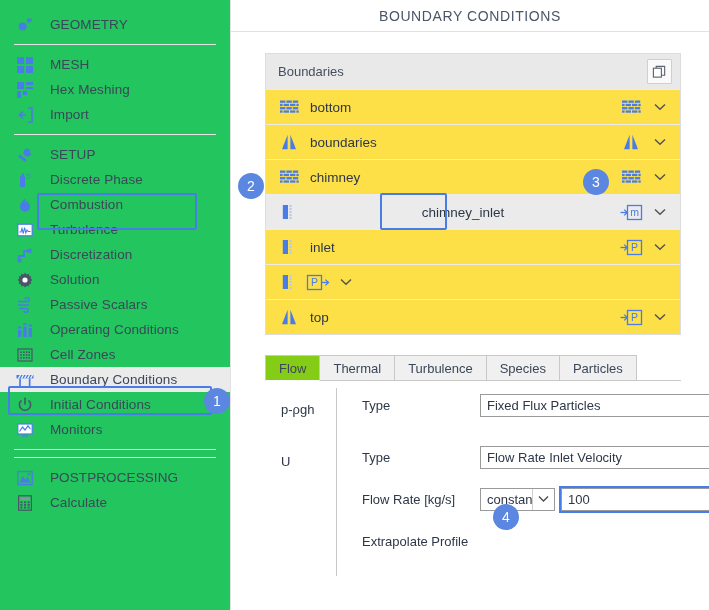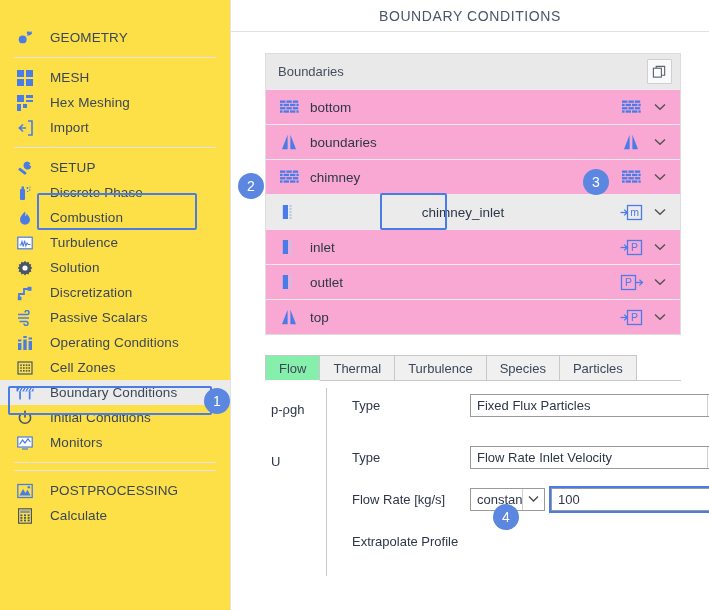--- a/index.html
+++ b/index.html
@@ -8,24 +8,24 @@
     width: 709px; height: 610px;
     background: #ffffff;
     font-family: "Liberation Sans", sans-serif;
     overflow: hidden;
   }
   #app { position: relative; width: 709px; height: 610px; display: flex; }
 
   
   #sidebar {
     width: 231px; height: 610px;
-    background: #fde047;
+    background: #22c55e;
     border-right: 1px solid #e2e2e2;
     position: relative;
-    padding-top: 25px;
+    padding-top: 12px;
   }
   .nav-item {
     display: flex; align-items: center;
     height: 25px; padding-left: 14px;
     cursor: pointer; position: relative;
   }
   .nav-item .ico {
     width: 22px; height: 20px;
     display: flex; align-items: center; justify-content: center;
     flex: 0 0 22px; margin-right: 14px;
@@ -82,21 +82,21 @@
     border: 1px solid #cfcfcf;
     background: #fafafa;
     display: flex; align-items: center; justify-content: center;
     cursor: pointer; border-radius: 1px;
   }
   .b-row {
     height: 35px;
     display: flex; align-items: center;
     border-top: 1px solid #ececec;
     padding: 0 6px 0 10px;
-    background: #f9a8d4;
+    background: #fde047;
     position: relative;
     cursor: pointer;
   }
   .b-row.active { background: #ebebeb; text-align: center; }
   .b-row .licon { width: 26px; flex: 0 0 26px; display:flex; align-items:center; justify-content:center; }
   .b-row .bname {
     font-size: 13.5px; color: #2d3748;
     margin-left: 8px; flex: 1;
   }
   .b-row .ticon { width: 30px; flex:0 0 30px; display:flex; align-items:center; justify-content:center; }
@@ -113,29 +113,29 @@
     height: 25px; padding: 0 13px;
     display: flex; align-items: center;
     font-size: 13px; color: #3b4758;
     background: #f0f0f0;
     border: 1px solid #c8c8c8;
     border-bottom: none;
     margin-right: -1px;
     cursor: pointer;
   }
   .tab.sel {
-    background: #86efac;
+    background: #84cc16;
     position: relative;
     margin-bottom: -1px;
     height: 26px;
     border-bottom: 1px solid #ffffff;
   }
 
   
-  #form { position: absolute; left: 40px; top: 388px; width: 416px; }
+  #form { position: absolute; left: 50px; top: 388px; width: 416px; }
   .f-group { display: flex; }
   .f-key {
     width: 55px; flex: 0 0 55px;
     font-size: 13px; color: #2d3748;
     padding-top: 14px;
   }
   .f-body {
     flex: 1; border-left: 1px solid #c9c9c9;
     padding-left: 12px;
   }
@@ -291,35 +291,35 @@
           <svg width="16" height="16" viewBox="0 0 16 16">
             <rect x=".8" y="2.2" width="14.4" height="11.6" fill="#fff" stroke="#4a7ce8" stroke-width="1.2"></rect>
             <path d="M2.5 10 L4 10 L5 6.5 L6.3 11.5 L7.6 5.5 L8.8 11 L10 8 L11.2 9.5 L13.5 9.5" fill="none" stroke="#4a7ce8" stroke-width="1.1"></path>
           </svg>
         </span>
         <span class="lbl">Turbulence</span>
       </div>
       <div class="nav-item">
         <span class="ico">
           <svg width="16" height="16" viewBox="0 0 16 16">
-            <path d="M8 0.8 l1.5 1.6 2.1-.6 .6 2.1 2.1 .6 -.6 2.1 1.6 1.5 -1.6 1.5 .6 2.1 -2.1 .6 -.6 2.1 -2.1-.6 -1.5 1.6 -1.5-1.6 -2.1 .6 -.6-2.1 -2.1-.6 .6-2.1 -1.6-1.5 1.6-1.5 -.6-2.1 2.1-.6 .6-2.1 2.1 .6 z" fill="#4a5568"></path>
-            <circle cx="8" cy="8" r="2.6" fill="#fff"></circle>
-          </svg>
-        </span>
-        <span class="lbl">Solution</span>
-      </div>
-      <div class="nav-item">
-        <span class="ico">
-          <svg width="16" height="16" viewBox="0 0 16 16">
             <path d="M2 14 L2 9 L7 9 L7 4 L13 4" fill="none" stroke="#4a7ce8" stroke-width="1.8"></path>
             <rect x="10.5" y="1.8" width="4" height="4" fill="#4a7ce8"></rect>
             <rect x="0.8" y="11.6" width="3.6" height="3.6" fill="#4a7ce8"></rect>
           </svg>
         </span>
         <span class="lbl">Discretization</span>
+      </div>
+      <div class="nav-item">
+        <span class="ico">
+          <svg width="16" height="16" viewBox="0 0 16 16">
+            <path d="M8 0.8 l1.5 1.6 2.1-.6 .6 2.1 2.1 .6 -.6 2.1 1.6 1.5 -1.6 1.5 .6 2.1 -2.1 .6 -.6 2.1 -2.1-.6 -1.5 1.6 -1.5-1.6 -2.1 .6 -.6-2.1 -2.1-.6 .6-2.1 -1.6-1.5 1.6-1.5 -.6-2.1 2.1-.6 .6-2.1 2.1 .6 z" fill="#4a5568"></path>
+            <circle cx="8" cy="8" r="2.6" fill="#fff"></circle>
+          </svg>
+        </span>
+        <span class="lbl">Solution</span>
       </div>
       <div class="nav-item">
         <span class="ico">
           <svg width="16" height="16" viewBox="0 0 16 16">
             <path d="M1 4.5 H10 a2 2 0 1 0 -2-2" fill="none" stroke="#4a7ce8" stroke-width="1.5"></path>
             <path d="M1 8 H12" fill="none" stroke="#4a7ce8" stroke-width="1.5"></path>
             <path d="M2.5 11.5 H9 a2 2 0 1 1 -2 2" fill="none" stroke="#4a7ce8" stroke-width="1.5"></path>
           </svg>
         </span>
         <span class="lbl">Passive Scalars</span>
@@ -622,21 +622,20 @@
                 <rect x="0.8" y="1" width="5.2" height="14" fill="#4a7ce8"></rect>
                 <g fill="#b9c8ef">
                   <rect x="7.4" y="1" width="2.2" height="2"></rect>
                   <rect x="7.4" y="4" width="2.2" height="2"></rect>
                   <rect x="7.4" y="7" width="2.2" height="2"></rect>
                   <rect x="7.4" y="10" width="2.2" height="2"></rect>
                   <rect x="7.4" y="13" width="2.2" height="2"></rect>
                 </g>
               </svg>
             </div>
-            <div class="bname">outlet</div>
             <div class="ticon">
               <svg width="25" height="17" viewBox="0 0 25 17">
                 <rect x="2.5" y="1.5" width="14" height="14" fill="none" stroke="#4a7ce8" stroke-width="1.3"></rect>
                 <text x="9.5" y="12.4" font-family="Liberation Sans, sans-serif" font-size="10.5" fill="#4a7ce8" text-anchor="middle">P</text>
                 <path d="M17 8.5 H23.5" stroke="#4a7ce8" stroke-width="1.3" fill="none"></path>
                 <path d="M20.4 5.6 L23.5 8.5 L20.4 11.4" stroke="#4a7ce8" stroke-width="1.3" fill="none"></path>
               </svg>
             </div>
             <div class="chev">
               <svg width="12" height="8" viewBox="0 0 12 8">

